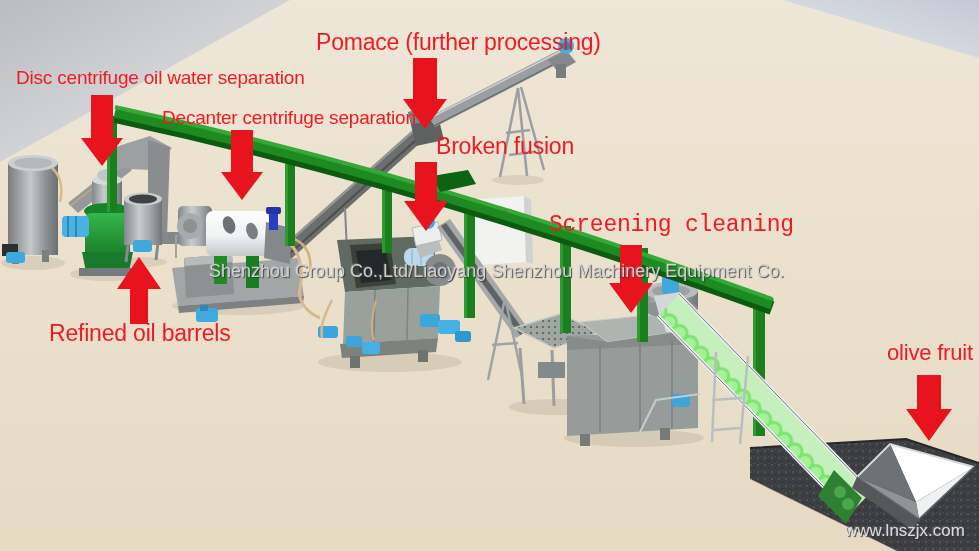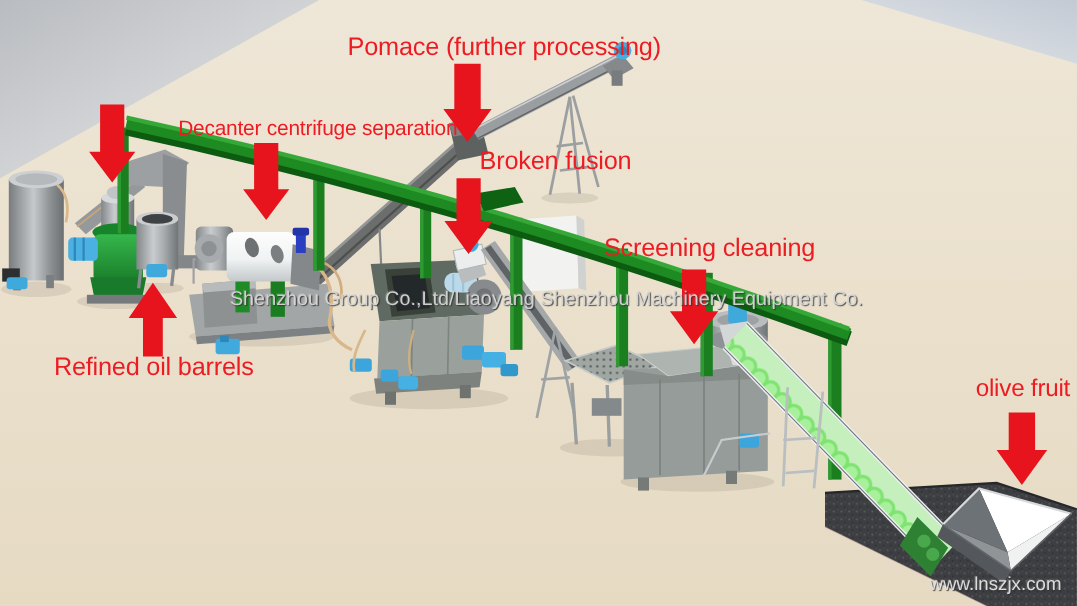--- a/index.html
+++ b/index.html
@@ -4,21 +4,21 @@
 <style>
   html,body{margin:0;padding:0;background:#888;}
   .stage{position:relative;width:979px;height:551px;overflow:hidden;
          font-family:"Liberation Sans",sans-serif;background:#e9dfcc;}
   .stage svg{position:absolute;left:0;top:0;}
   .lbl{position:absolute;color:#ee1b23;white-space:nowrap;letter-spacing:-0.2px;}
   .lbl-disc{left:16px;top:67px;font-size:19px;}
   .lbl-decanter{left:132px;top:107px;font-size:19px;margin-left:30px;}
   .lbl-pomace{left:272px;top:29px;font-size:23px;margin-left:44px;}
   .lbl-broken{left:436px;top:133px;font-size:23px;text-align:right;}
-  .lbl-screening{left:549px;top:212px;font-size:23px;}
+  .lbl-screening{left:549px;top:212px;font-size:23px;font-family:Liberation Mono, monospace;}
   .lbl-refined{left:49px;top:320px;font-size:23px;}
   .lbl-olive{left:871px;top:340px;font-size:22px;margin-left:16px;}
   .wm{position:absolute;color:rgba(214,214,214,0.95);white-space:nowrap;
       text-shadow:1px 1px 1px rgba(50,50,50,0.85),-1px -1px 1px rgba(255,255,255,0.18);text-align:center;}
   .wm-company{left:209px;top:261px;font-size:18px;}
   .wm-site{left:845px;top:521px;font-size:17px;color:rgba(228,228,228,0.95);}
 </style>
 </head>
 <body>
 
@@ -322,20 +322,21 @@
     <polygon points="91,95 113,95 113,138 123,138 102,166 81,138 91,138"></polygon>
     <polygon points="231,130 253,130 253,172 263,172 242,200 221,172 231,172"></polygon>
     <polygon points="413,58 437,58 437,99 447,99 425,129 403,99 413,99"></polygon>
     <polygon points="415,162 437,162 437,201 448,201 426,231 404,201 415,201"></polygon>
     <polygon points="620,245 642,245 642,283 653,283 631,313 609,283 620,283"></polygon>
     <polygon points="139,257 161,289 148,289 148,324 130,324 130,289 117,289"></polygon>
     <polygon points="917,375 941,375 941,409 952,409 929,441 906,409 917,409"></polygon>
   </g>
 </svg>
 
+<div class="lbl lbl-disc">Disc centrifuge oil water separation</div>
 <div class="lbl lbl-decanter">Decanter centrifuge separation</div>
 <div class="lbl lbl-pomace">Pomace (further processing)</div>
 <div class="lbl lbl-broken">Broken fusion</div>
 <div class="lbl lbl-screening">Screening cleaning</div>
 <div class="lbl lbl-refined">Refined oil barrels</div>
 <div class="lbl lbl-olive">olive fruit</div>
 
 <div class="wm wm-company">Shenzhou Group Co.,Ltd/Liaoyang Shenzhou Machinery Equipment Co.</div>
 <div class="wm wm-site">www.lnszjx.com</div>
 

